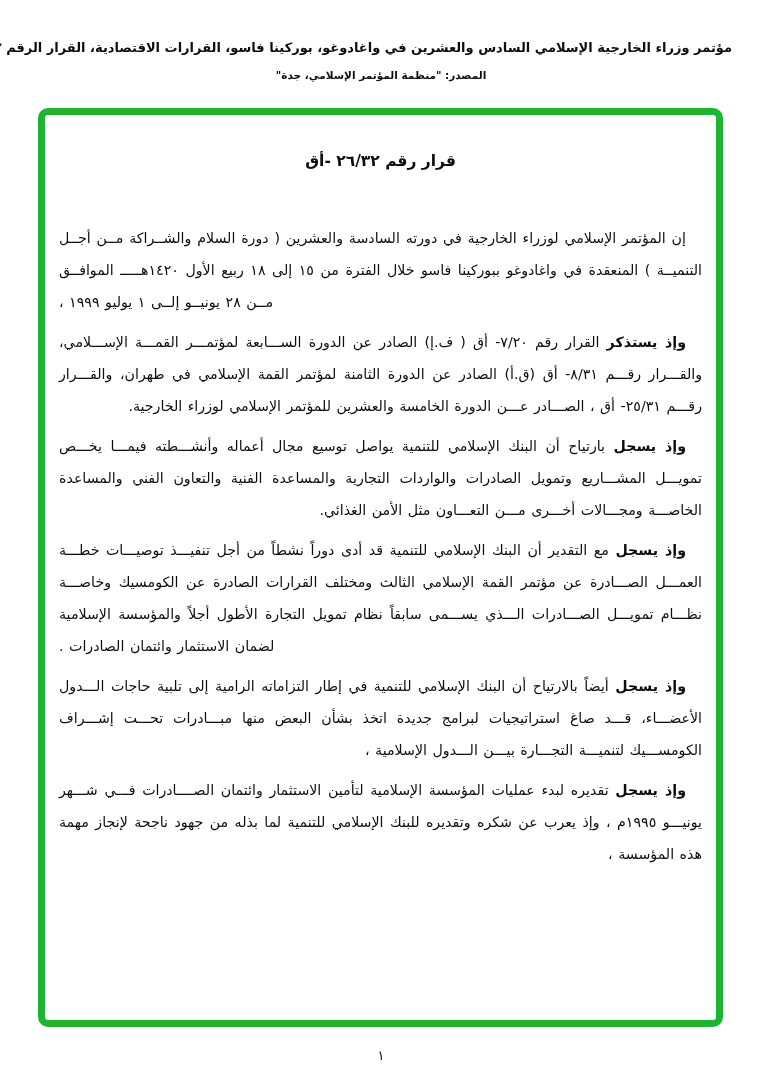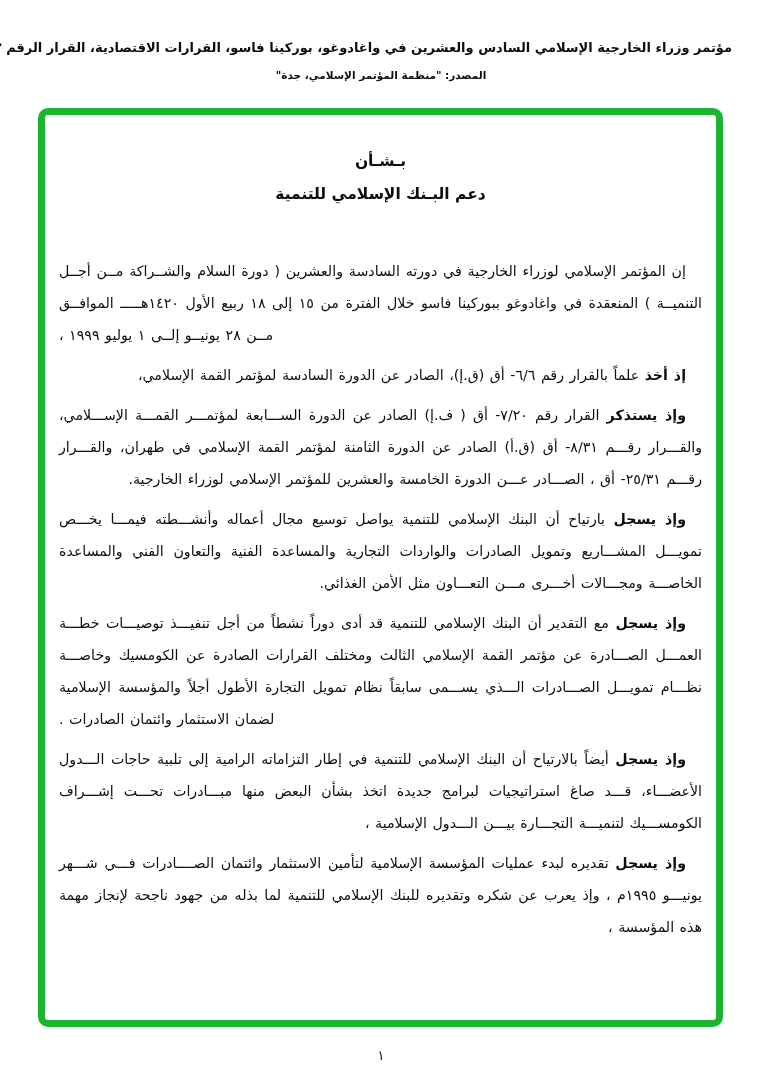--- a/index.html
+++ b/index.html
@@ -80,27 +80,25 @@
   }
 </style>
 </head>
 <body>
 
 <div class="page-header-1">مؤتمر وزراء الخارجية الإسلامي السادس والعشرين في واغادوغو، بوركينا فاسو، القرارات الاقتصادية، القرار الرقم ٢٦/٣٢-أق</div>
 
 <div class="page-header-2">المصدر:  "منظمة المؤتمر الإسلامي، جدة"</div>
 
 <div class="green-frame">
-  <div class="doc-title">بـشـأن</div>
-  <div class="doc-title">دعم البـنك الإسلامي للتنمية</div>
+  <div class="doc-title">قرار رقم ٢٦/٣٢ -أق</div>
 
   <div class="doc-body" id="doc-body">
 
   <p class="last-left">إن المؤتمر الإسلامي لوزراء الخارجية في دورته السادسة والعشرين ( دورة السلام والشــراكة مــن أجــل التنميــة ) المنعقدة في واغادوغو ببوركينا فاسو خلال الفترة من ١٥ إلى ١٨ ربيع الأول ١٤٢٠هـــــ الموافــق مــن ٢٨ يونيــو إلــى ١ يوليو ١٩٩٩ ،</p>
-      <p><b>إذ أخذ</b> علماً بالقرار رقم ٦/٦- أق (ق.إ)، الصادر عن الدورة السادسة لمؤتمر القمة الإسلامي،</p>
       <p><b>وإذ يستذكر</b> القرار رقم ٧/٢٠- أق ( ف.إ) الصادر عن الدورة الســـابعة لمؤتمـــر القمـــة الإســـلامي، والقـــرار رقـــم ٨/٣١- أق (ق.أ) الصادر عن الدورة الثامنة لمؤتمر القمة الإسلامي في طهران، والقـــرار رقـــم ٢٥/٣١- أق ، الصـــادر عـــن الدورة الخامسة والعشرين للمؤتمر الإسلامي لوزراء الخارجية.</p>
       <p><b>وإذ يسجل</b> بارتياح أن البنك الإسلامي للتنمية يواصل توسيع مجال أعماله وأنشـــطته فيمـــا يخـــص تمويـــل المشـــاريع وتمويل الصادرات والواردات التجارية والمساعدة الفنية والتعاون الفني والمساعدة الخاصـــة ومجـــالات أخـــرى مـــن التعـــاون مثل الأمن الغذائي.</p>
       <p class="last-left"><b>وإذ يسجل</b> مع التقدير أن البنك الإسلامي للتنمية قد أدى دوراً نشطاً من أجل تنفيـــذ توصيـــات خطـــة العمـــل الصـــادرة عن مؤتمر القمة الإسلامي الثالث ومختلف القرارات الصادرة عن الكومسيك وخاصـــة نظـــام تمويـــل الصـــادرات الـــذي يســـمى سابقاً نظام تمويل التجارة الأطول أجلاً والمؤسسة الإسلامية لضمان الاستثمار وائتمان الصادرات .</p>
       <p><b>وإذ يسجل</b> أيضاً بالارتياح أن البنك الإسلامي للتنمية في إطار التزاماته الرامية إلى تلبية حاجات الـــدول الأعضـــاء، قـــد صاغ استراتيجيات لبرامج جديدة اتخذ بشأن البعض منها مبـــادرات تحـــت إشـــراف الكومســـيك لتنميـــة التجـــارة بيـــن الـــدول الإسلامية ،</p>
       <p><b>وإذ يسجل</b> تقديره لبدء عمليات المؤسسة الإسلامية لتأمين الاستثمار وائتمان الصــــادرات فـــي شـــهر يونيـــو ١٩٩٥م ، وإذ يعرب عن شكره وتقديره للبنك الإسلامي للتنمية لما بذله من جهود ناجحة لإنجاز مهمة هذه المؤسسة ،</p>
     </div>
 </div>
 
 <div class="page-number">١</div>
 

